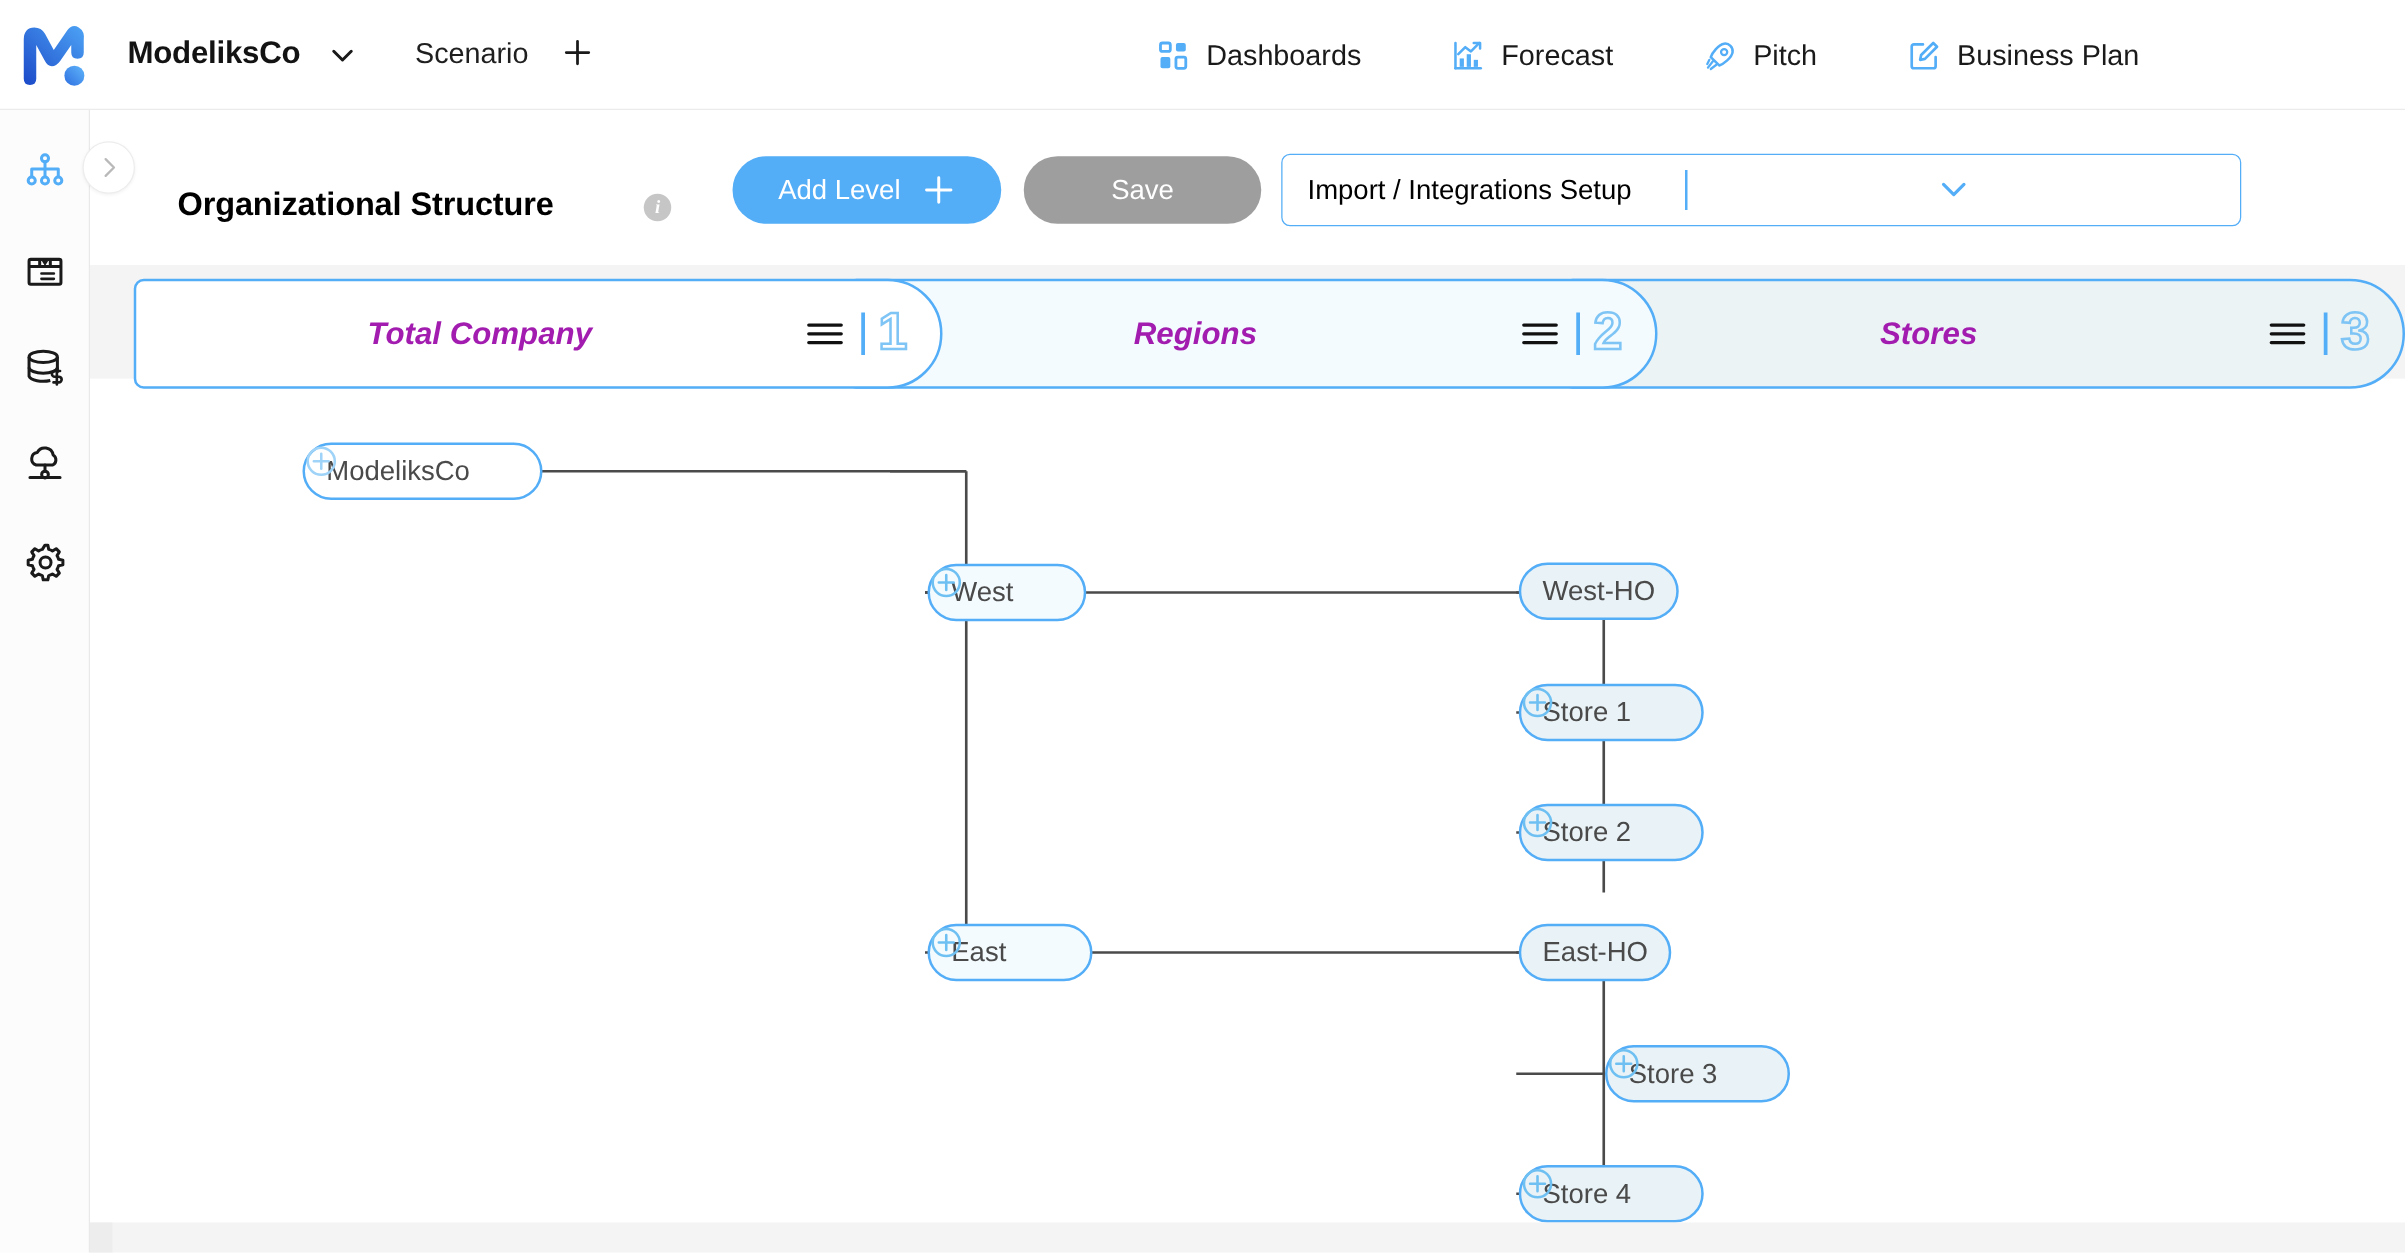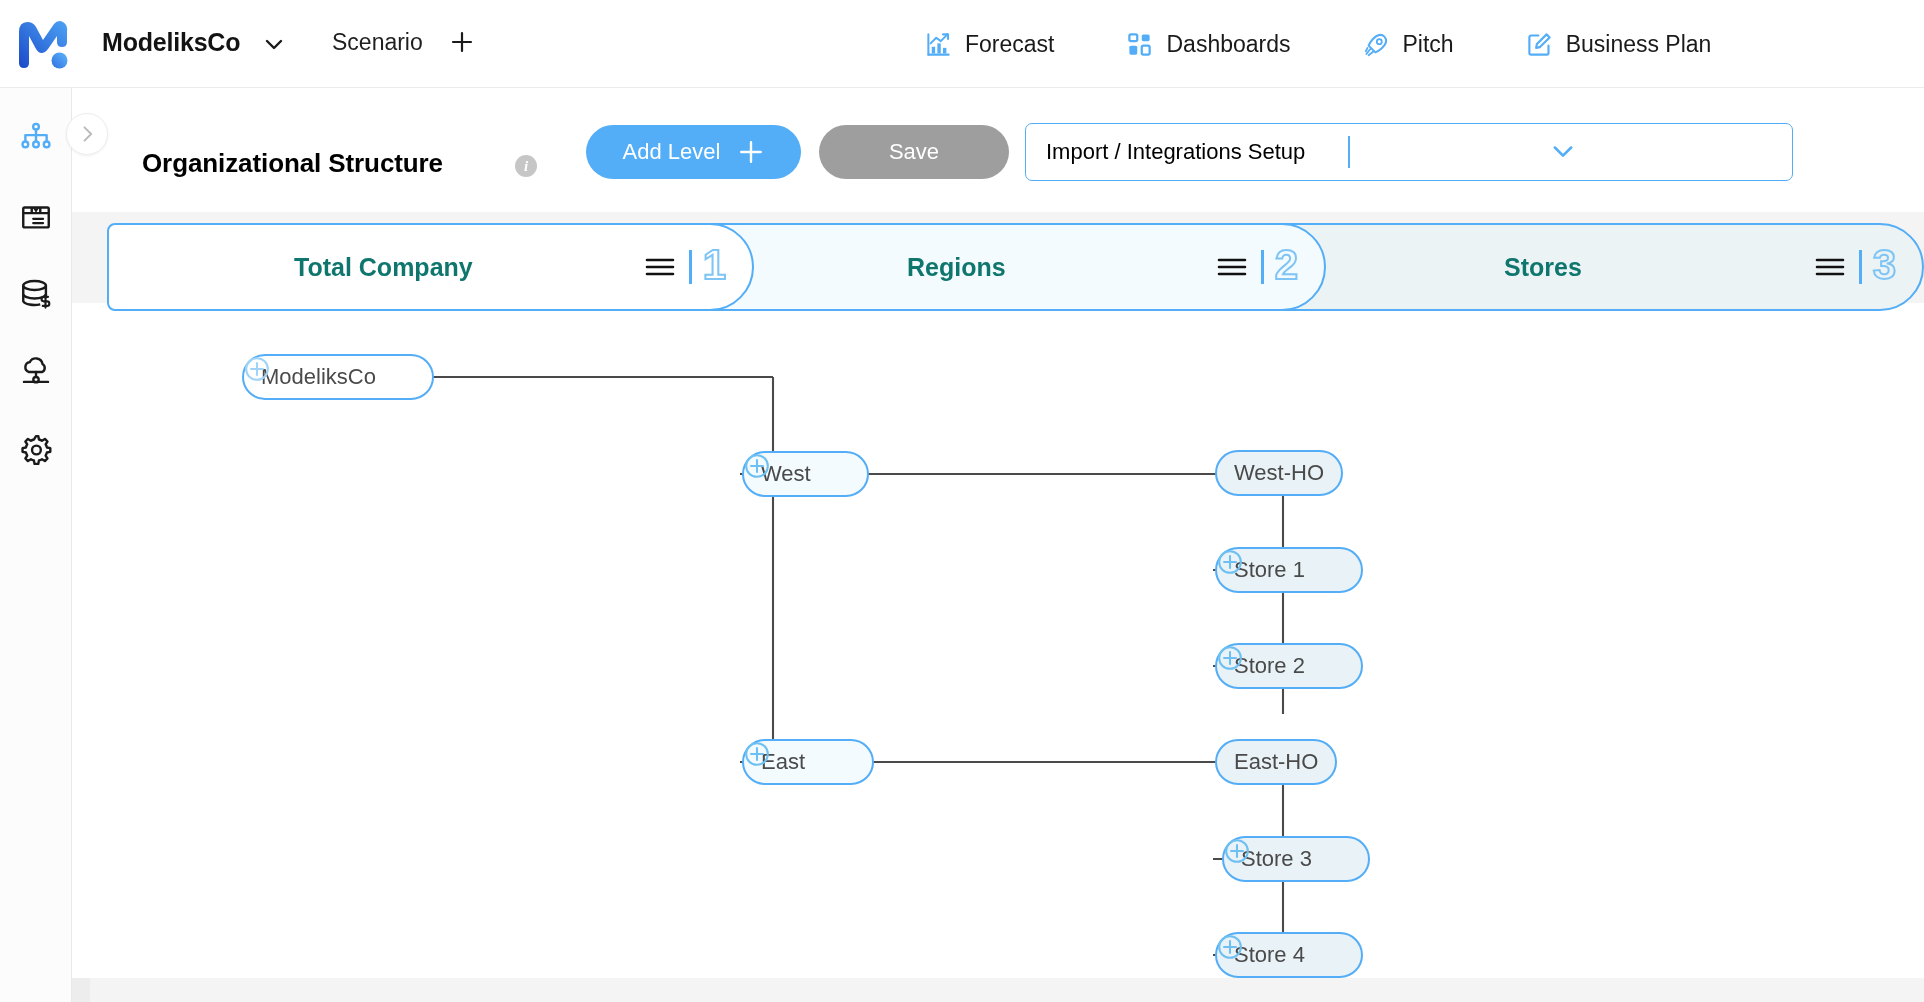--- a/index.html
+++ b/index.html
@@ -161,22 +161,23 @@
     z-index: 2;
   }
   .lvl-3 {
     left: 1143px; width: 674px;
     background: #ecf3f5;
     border-radius: 8px 44px 44px 8px;
     z-index: 1;
   }
   .lvl-title {
     position: absolute;
-    font-size: 25px; font-weight: bold; color: #0f766e;
+    font-size: 25px; font-weight: bold; color: #a21caf;
     white-space: nowrap;
+    font-style: italic;
   }
   .lvl-1 .lvl-title { left: 185px; }
   .lvl-2 .lvl-title { left: 228px; }
   .lvl-3 .lvl-title { left: 252px; }
 
   .lvl-ctl {
     position: absolute; right: 26px;
     display: flex; align-items: center; gap: 0px;
   }
   .ham { width: 30px; height: 22px; display: block; cursor: pointer; }
@@ -258,42 +259,42 @@
   <div class="scenario-plus">
     <svg width="24" height="24" viewBox="0 0 24 24">
         <path d="M12 3 L12 21 M3 12 L21 12" stroke="#1a1a1a" stroke-width="2.2" stroke-linecap="round"></path>
       </svg>
   </div>
 
   <div class="nav-group" style="left:925px;">
     <div class="nav-item" style="margin-right:72px;">
       <span class="nav-ico">
         <svg width="27" height="27" viewBox="0 0 24 24">
+          <rect x="3" y="3" width="7" height="6" rx="1.4" fill="none" stroke="#53adf7" stroke-width="2"></rect>
+          <rect x="14" y="3" width="7" height="6" rx="1.4" fill="#53adf7"></rect>
+          <rect x="3" y="13" width="7" height="8" rx="1.4" fill="#53adf7"></rect>
+          <rect x="14" y="13" width="7" height="8" rx="1.4" fill="none" stroke="#53adf7" stroke-width="2"></rect>
+        </svg>
+      </span>
+      <span class="nav-txt">Dashboards</span>
+    </div>
+
+    <div class="nav-item" style="margin-right:72px;">
+      <span class="nav-ico">
+        <svg width="27" height="27" viewBox="0 0 24 24">
           <path d="M3 21 L3 3" stroke="#53adf7" stroke-width="1.8" stroke-linecap="round"></path>
           <path d="M3 21 L21 21" stroke="#53adf7" stroke-width="1.8" stroke-linecap="round"></path>
           <rect x="6" y="14" width="3" height="6" fill="#53adf7"></rect>
           <rect x="11" y="11" width="3" height="9" fill="#53adf7"></rect>
           <rect x="16" y="15" width="3" height="5" fill="#53adf7"></rect>
           <path d="M5 11 L10 6 L14 9 L20 3" fill="none" stroke="#53adf7" stroke-width="1.8" stroke-linecap="round" stroke-linejoin="round"></path>
           <path d="M16 3 L20.5 3 L20.5 7" fill="none" stroke="#53adf7" stroke-width="1.8" stroke-linecap="round" stroke-linejoin="round"></path>
         </svg>
       </span>
       <span class="nav-txt">Forecast</span>
-    </div>
-
-    <div class="nav-item" style="margin-right:72px;">
-      <span class="nav-ico">
-        <svg width="27" height="27" viewBox="0 0 24 24">
-          <rect x="3" y="3" width="7" height="6" rx="1.4" fill="none" stroke="#53adf7" stroke-width="2"></rect>
-          <rect x="14" y="3" width="7" height="6" rx="1.4" fill="#53adf7"></rect>
-          <rect x="3" y="13" width="7" height="8" rx="1.4" fill="#53adf7"></rect>
-          <rect x="14" y="13" width="7" height="8" rx="1.4" fill="none" stroke="#53adf7" stroke-width="2"></rect>
-        </svg>
-      </span>
-      <span class="nav-txt">Dashboards</span>
     </div>
 
     <div class="nav-item" style="margin-right:72px;">
       <span class="nav-ico">
         <svg width="27" height="27" viewBox="0 0 24 24">
           <path d="M14.5 3.5 C18 3 21 6 20.5 9.5 C20 13.5 14 18 11 19 L5 13 C6 10 10.5 4 14.5 3.5 Z" fill="none" stroke="#53adf7" stroke-width="1.8" stroke-linejoin="round"></path>
           <circle cx="14.5" cy="9.5" r="2.2" fill="none" stroke="#53adf7" stroke-width="1.6"></circle>
           <path d="M6.5 16 L3 20.5 M9 18.5 L5 21.5 M4 15 L2.5 18" stroke="#53adf7" stroke-width="1.6" stroke-linecap="round"></path>
         </svg>
       </span>
@@ -518,21 +519,21 @@
             <circle cx="12" cy="12" r="10" fill="none" stroke="#6fc0f2" stroke-width="1.9"></circle>
             <path d="M12 6.5 L12 17.5 M6.5 12 L17.5 12" stroke="#6fc0f2" stroke-width="1.9" stroke-linecap="round"></path>
           </svg>
       </span>
     </div>
 
     <div class="node n-l3" style="left:1143px; top:436px;">
       <span class="lbl">East-HO</span>
     </div>
 
-    <div class="node n-l3" style="left:1150px; top:533px;text-align:center;">
+    <div class="node n-l3" style="left:1212px; top:533px;text-align:center;">
       <span class="lbl">Store 3</span>
       <span class="plus-ic">
         <svg width="26" height="26" viewBox="0 0 24 24">
             <circle cx="12" cy="12" r="10" fill="none" stroke="#6fc0f2" stroke-width="1.9"></circle>
             <path d="M12 6.5 L12 17.5 M6.5 12 L17.5 12" stroke="#6fc0f2" stroke-width="1.9" stroke-linecap="round"></path>
           </svg>
       </span>
     </div>
 
     <div class="node n-l3" style="left:1143px; top:629px;">

